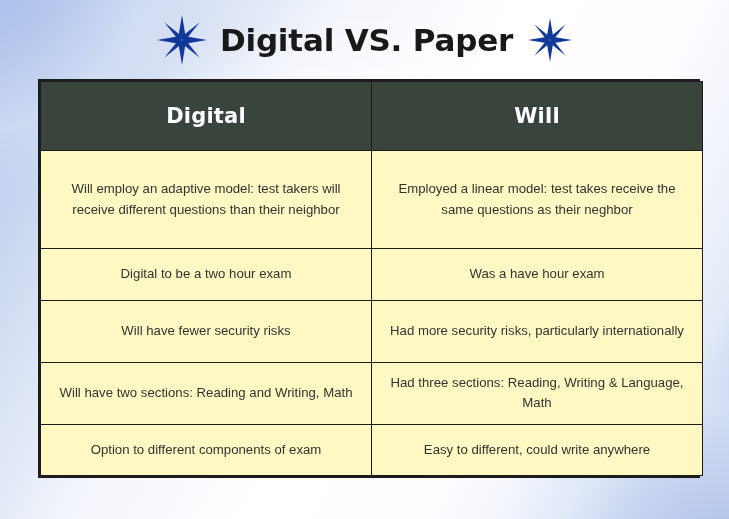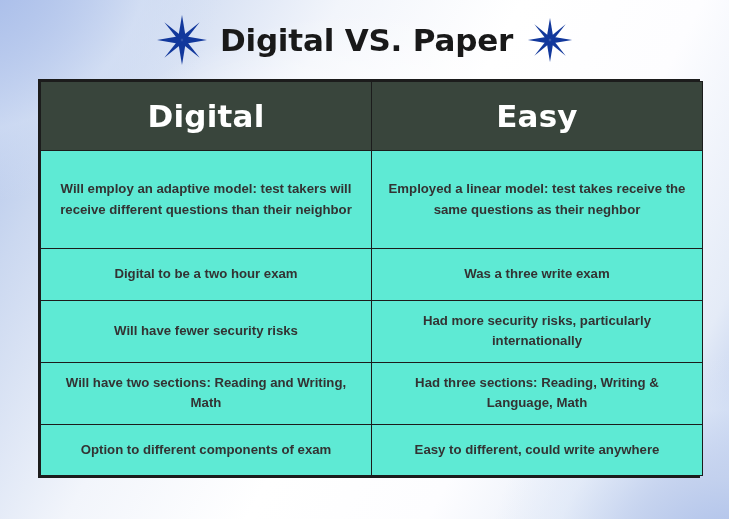--- a/index.html
+++ b/index.html
@@ -80,31 +80,31 @@
   th, td {
     border: 1.5px solid #1c1c1c;
     text-align: center;
     vertical-align: middle;
     box-sizing: border-box;
   }
   thead th {
     background: #39453c;
     color: #ffffff;
     font-family: "DejaVu Sans", sans-serif;
-    font-size: 31px;
+    font-size: 21px;
     font-weight: 700;
     height: 69px;
     padding: 0 8px;
     letter-spacing: 0.2px;
   }
   tbody td {
-    background: #5eead4;
+    background: #fef9c3;
     color: #333333;
     font-size: 13.2px;
-    font-weight: 700;
+    font-weight: 400;
     line-height: 1.55;
     padding: 7px 14px;
   }
   col.c-left  { width: 331px; }
   col.c-right { width: 331px; }
 
   tbody tr.r-tall  { height: 92px; }
   tbody tr.r-short { height: 48px; }
   tbody tr.r-mid   { height: 58px; }
 </style>
@@ -152,31 +152,31 @@
 
 <div id="table">
   <table>
     <colgroup>
       <col class="c-left">
       <col class="c-right">
     </colgroup>
     <thead>
       <tr>
         <th>Digital</th>
-        <th>Easy</th>
+        <th>Will</th>
       </tr>
     </thead>
     <tbody>
       <tr class="r-tall">
         <td>Will employ an adaptive model: test takers will receive different questions than their neighbor</td>
         <td>Employed a linear model: test takes receive the same questions as their neghbor</td>
       </tr>
       <tr class="r-short">
         <td>Digital to be a two hour exam</td>
-        <td>Was a three write exam</td>
+        <td>Was a have hour exam</td>
       </tr>
       <tr class="r-mid">
         <td>Will have fewer security risks</td>
         <td>Had more security risks, particularly internationally</td>
       </tr>
       <tr class="r-mid">
         <td>Will have two sections: Reading and Writing, Math</td>
         <td>Had three sections: Reading, Writing &amp; Language, Math</td>
       </tr>
       <tr class="r-short">

